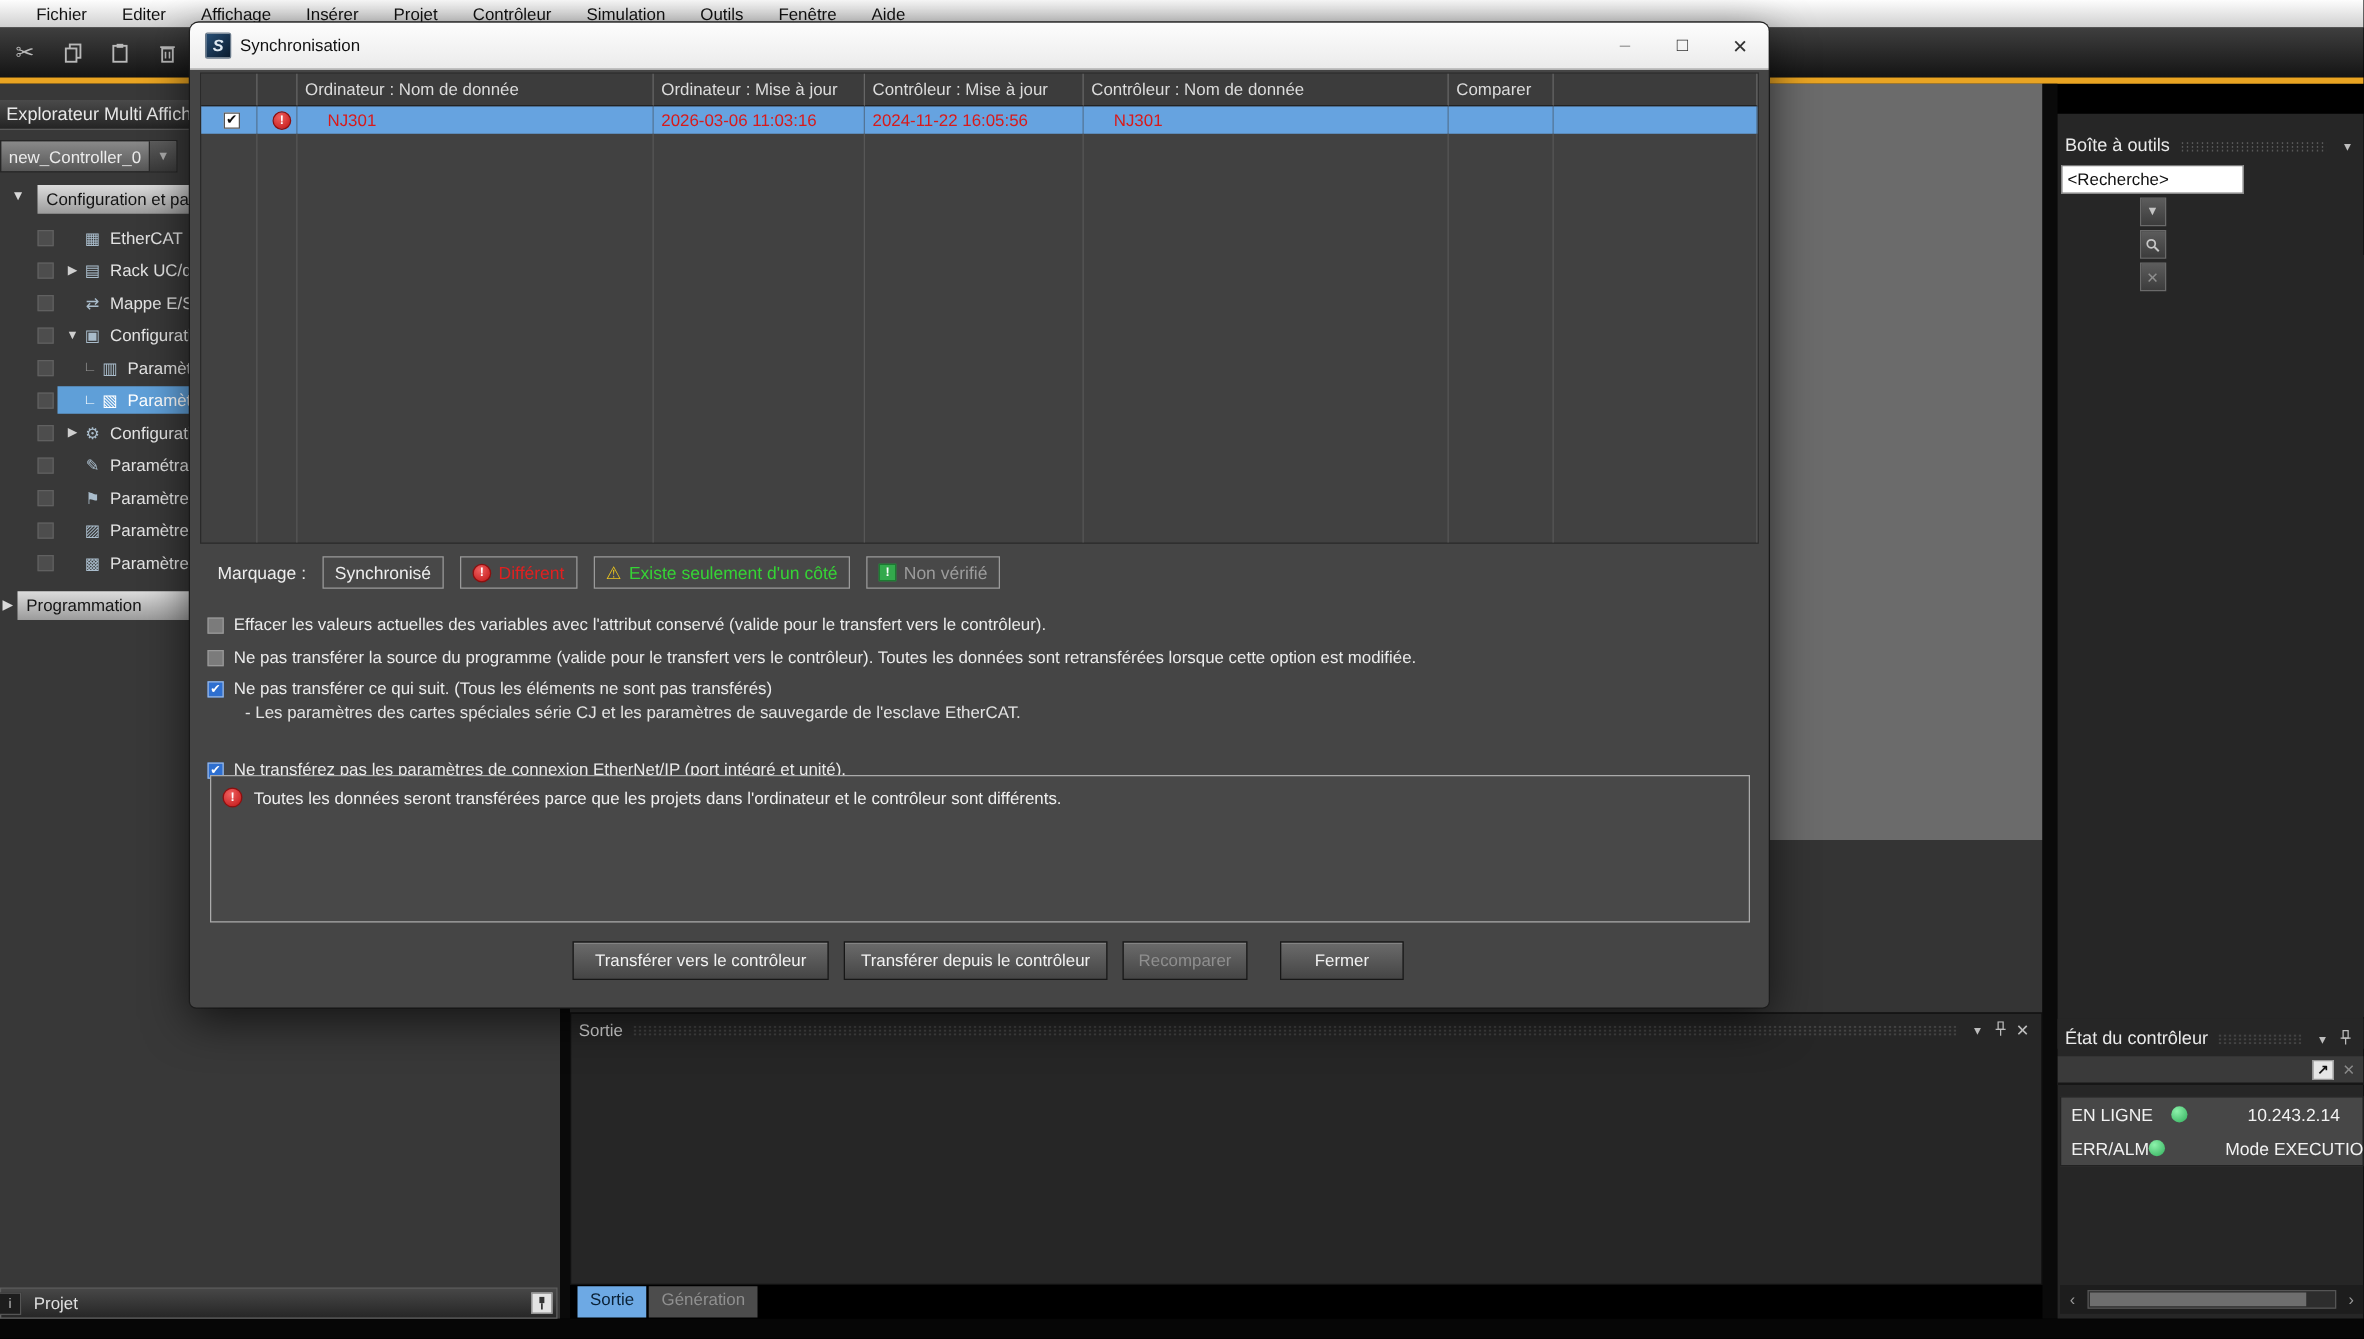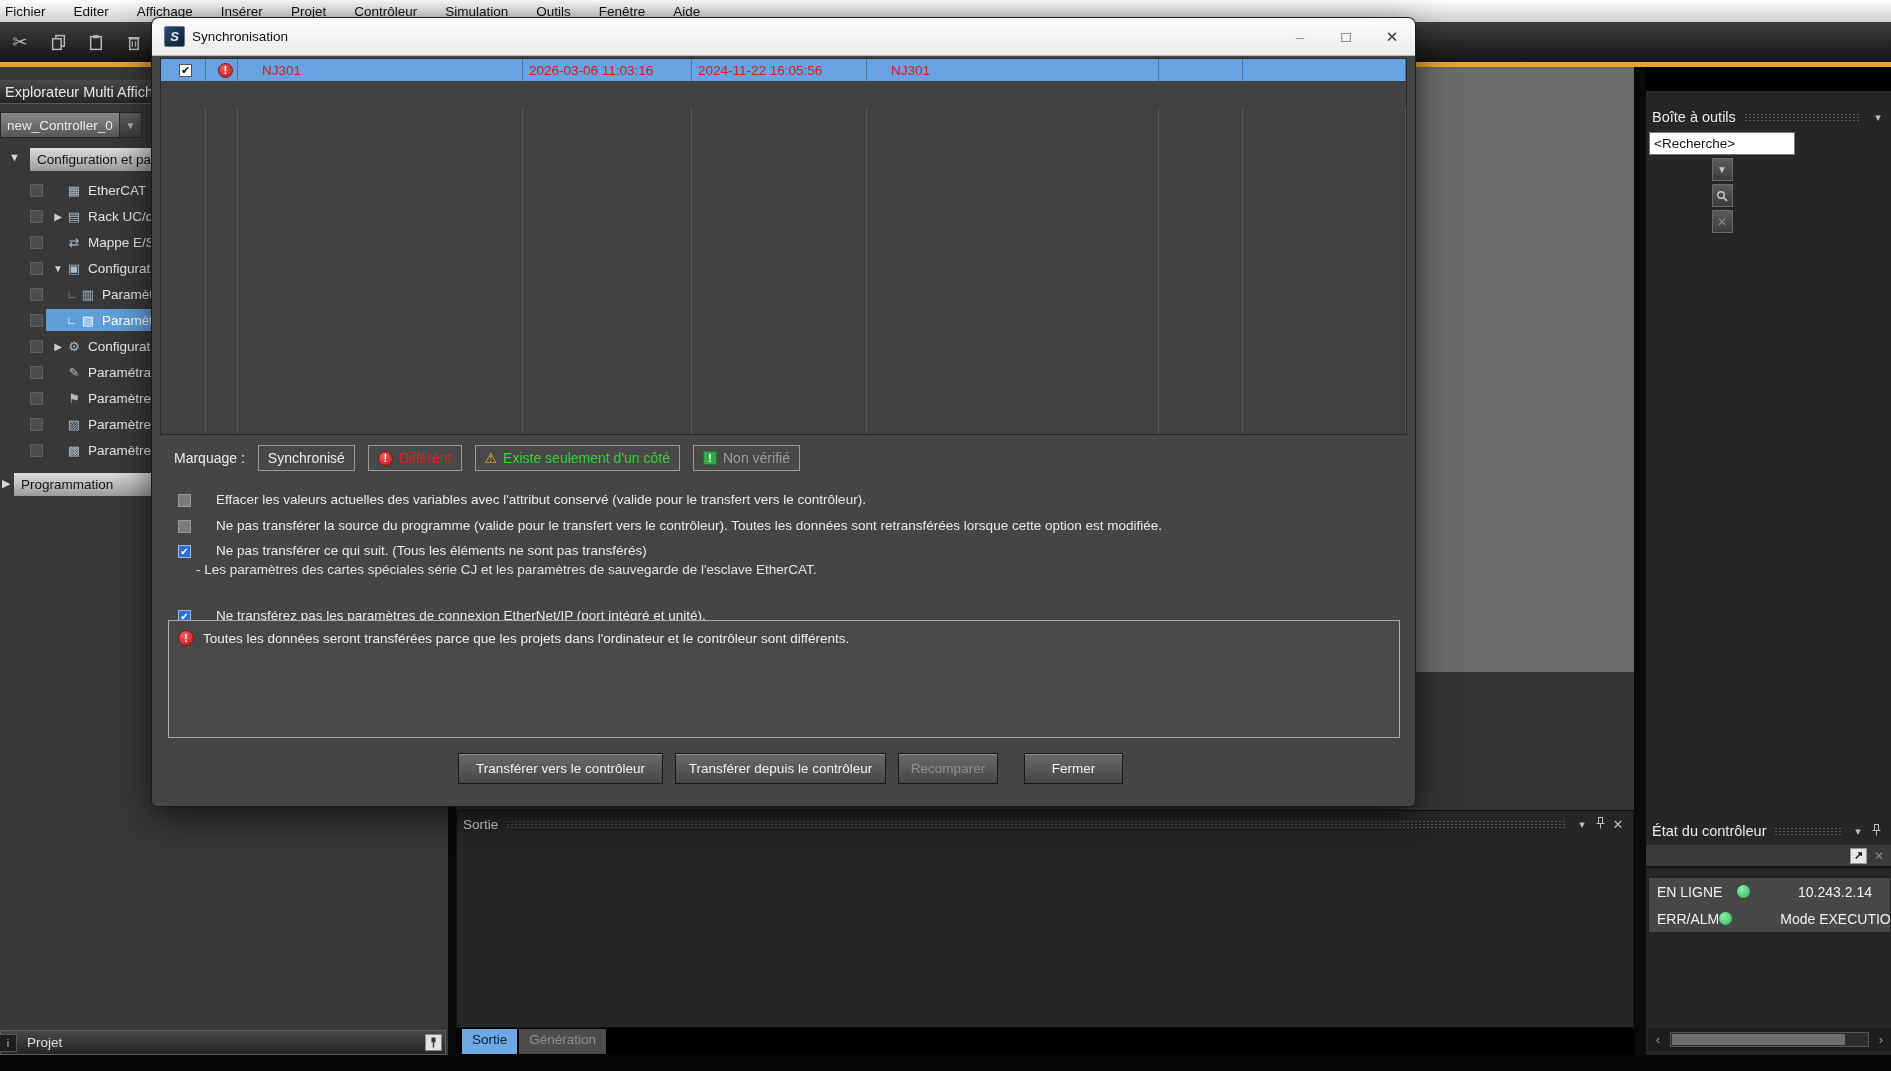--- a/index.html
+++ b/index.html
@@ -7,21 +7,21 @@
   #app {
     position:relative; width:1891px; height:1071px; overflow:hidden;
     background:#000; font-family:"Liberation Sans", sans-serif; color:#e0e0e0;
     -webkit-font-smoothing:antialiased;
   }
   .abs { position:absolute; }
 
   
   .menubar { left:0; top:0; width:1891px; height:22px;
     background:linear-gradient(#fdfdfd,#cfcfcf); display:flex; align-items:center;
-    color:#111; font-size:13.5px; }
+    color:#111; font-size:13.5px;padding-left:24px; }
   .mi { padding:0 14px; cursor:default; }
   .mi.first { margin-left:-9px; }
 
   
   .toolbar { left:0; top:22px; width:1891px; height:45px;
     background:linear-gradient(#3f3f3f,#141414); border-bottom:5px solid #e9a422;
     display:flex; align-items:center; gap:14px; padding-left:8px; color:#b9b9b9; }
   .tbi { width:24px; height:24px; display:flex; align-items:center; justify-content:center; font-size:18px; }
 
   
@@ -138,21 +138,21 @@
   .indent24 { padding-left:24px !important; }
 
   .legend { position:absolute; left:22px; top:427px; display:flex; align-items:center; gap:13px;
     font-size:14px; color:#ededed; }
   .lgbtn { border:1px solid #9a9a9a; background:#484848; height:26px; display:flex; align-items:center;
     gap:6px; padding:0 9px; font-size:14px; }
   .tri-warn { color:#e9c31e; font-size:14px; }
   .sq-green { width:14px; height:14px; background:#33a94c; border:1px solid #1d7a32; color:#fff;
     font-size:10px; font-weight:bold; display:flex; align-items:center; justify-content:center; }
 
-  .opt { position:absolute; left:26px; display:flex; align-items:flex-end; gap:25px; font-size:13.5px; color:#ebebeb; white-space:nowrap; }
+  .opt { position:absolute; left:14px; display:flex; align-items:flex-end; gap:8px; font-size:13.5px; color:#ebebeb; white-space:nowrap; }
   .cbx { width:13px; height:13px; flex:none; margin-top:1px; border:1px solid #999; background:#7b7b7b; }
   .cbx.on { background:#2e6fd0; border-color:#9cb8e0; color:#fff; font-size:10px; line-height:12px; text-align:center; }
   .subline { position:absolute; left:44px; font-size:13.5px; color:#e3e3e3; white-space:nowrap; }
 
   .msgbox { position:absolute; left:16px; top:602px; width:1232px; height:118px; background:#484848;
     border:1px solid #ababab; }
   .msgbox .mrow { display:flex; align-items:center; gap:9px; padding:9px 0 0 9px; font-size:13.5px; color:#f0f0f0; }
 
   .dbtn { position:absolute; top:735px; height:31px; background:linear-gradient(#6b6b6b,#454545);
     border:1px solid #171717; box-shadow:inset 0 1px 0 #8d8d8d; color:#f2f2f2; font-size:13.5px;
@@ -401,20 +401,30 @@
       <span class="dlg-ico">S</span>
       <span>Synchronisation</span>
       <span class="wbtns">
         <span class="wbtn" style="color:#9a9a9a;">–</span>
         <span class="wbtn">□</span>
         <span class="wbtn">✕</span>
       </span>
     </div>
 
     <div class="sync-table">
+      <div class="trh">
+        <div class="c0"></div>
+        <div class="c1"></div>
+        <div class="c2">Ordinateur : Nom de donnée</div>
+        <div class="c3">Ordinateur : Mise à jour</div>
+        <div class="c4">Contrôleur : Mise à jour</div>
+        <div class="c5">Contrôleur : Nom de donnée</div>
+        <div class="c6">Comparer</div>
+        <div class="c7"></div>
+      </div>
       <div class="trd">
         <div class="c0">
             <span class="rowcb">✔</span>
           </div>
         <div class="c1">
             <span class="excl">!</span>
           </div>
         <div class="c2 indent24">NJ301</div>
         <div class="c3">2026-03-06 11:03:16</div>
         <div class="c4">2024-11-22 16:05:56</div>

